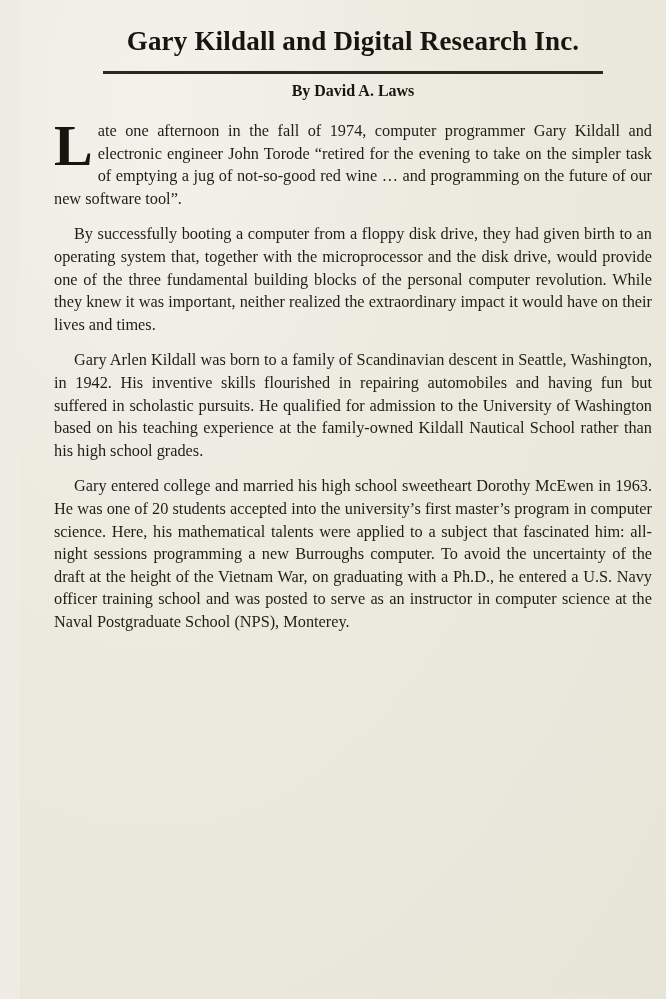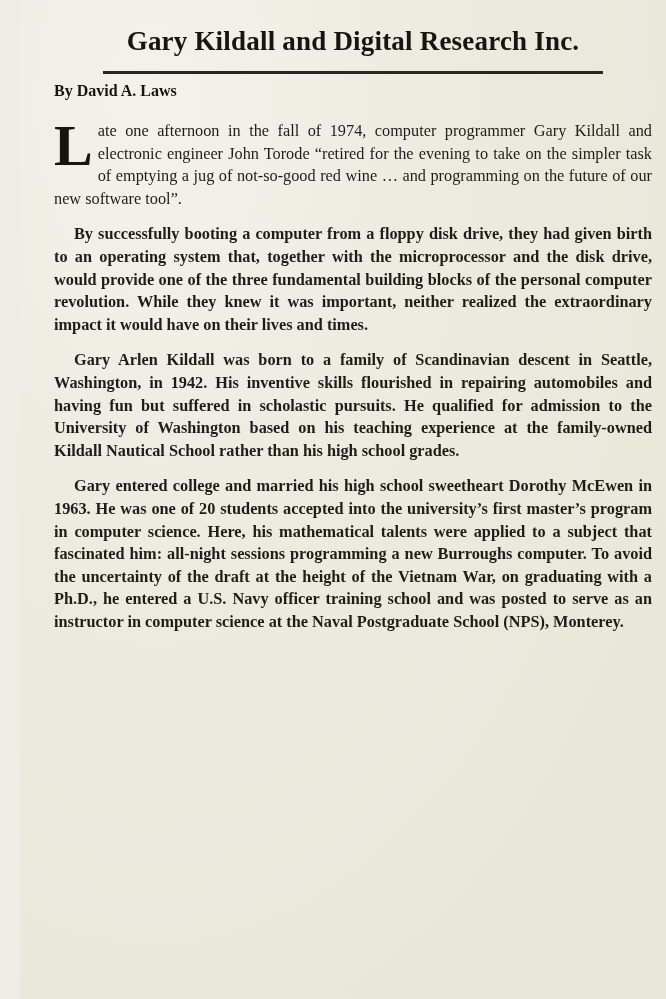--- a/index.html
+++ b/index.html
@@ -43,20 +43,21 @@
   .subtitle {
     font-size: 19px;
     font-weight: bold;
     text-align: center;
     margin: 20px 0 0 0;
     color: #17150f;
   }
   .byline {
     font-size: 16px;
     font-weight: bold;
+    text-align: center;
     margin: 8px 0 0 0;
     color: #17150f;
   }
   .body-text {
     font-size: 16.3px;
     line-height: 22.6px;
     text-align: justify;
     color: #201d19;
   }
   p.lead {
@@ -67,21 +68,20 @@
     font-size: 58px;
     line-height: 47px;
     font-weight: bold;
     padding: 2px 5px 0 0;
     font-family: "Liberation Serif", serif;
     color: #17150f;
   }
   p.para {
     margin: 13px 0 0 0;
     text-indent: 20px;
-    font-weight: bold;
   }
   .figure {
     float: left;
     width: 258px;
     margin: 14px 20px 4px 6px;
   }
   .photo {
     width: 258px;
     height: 340px;
     position: relative;

